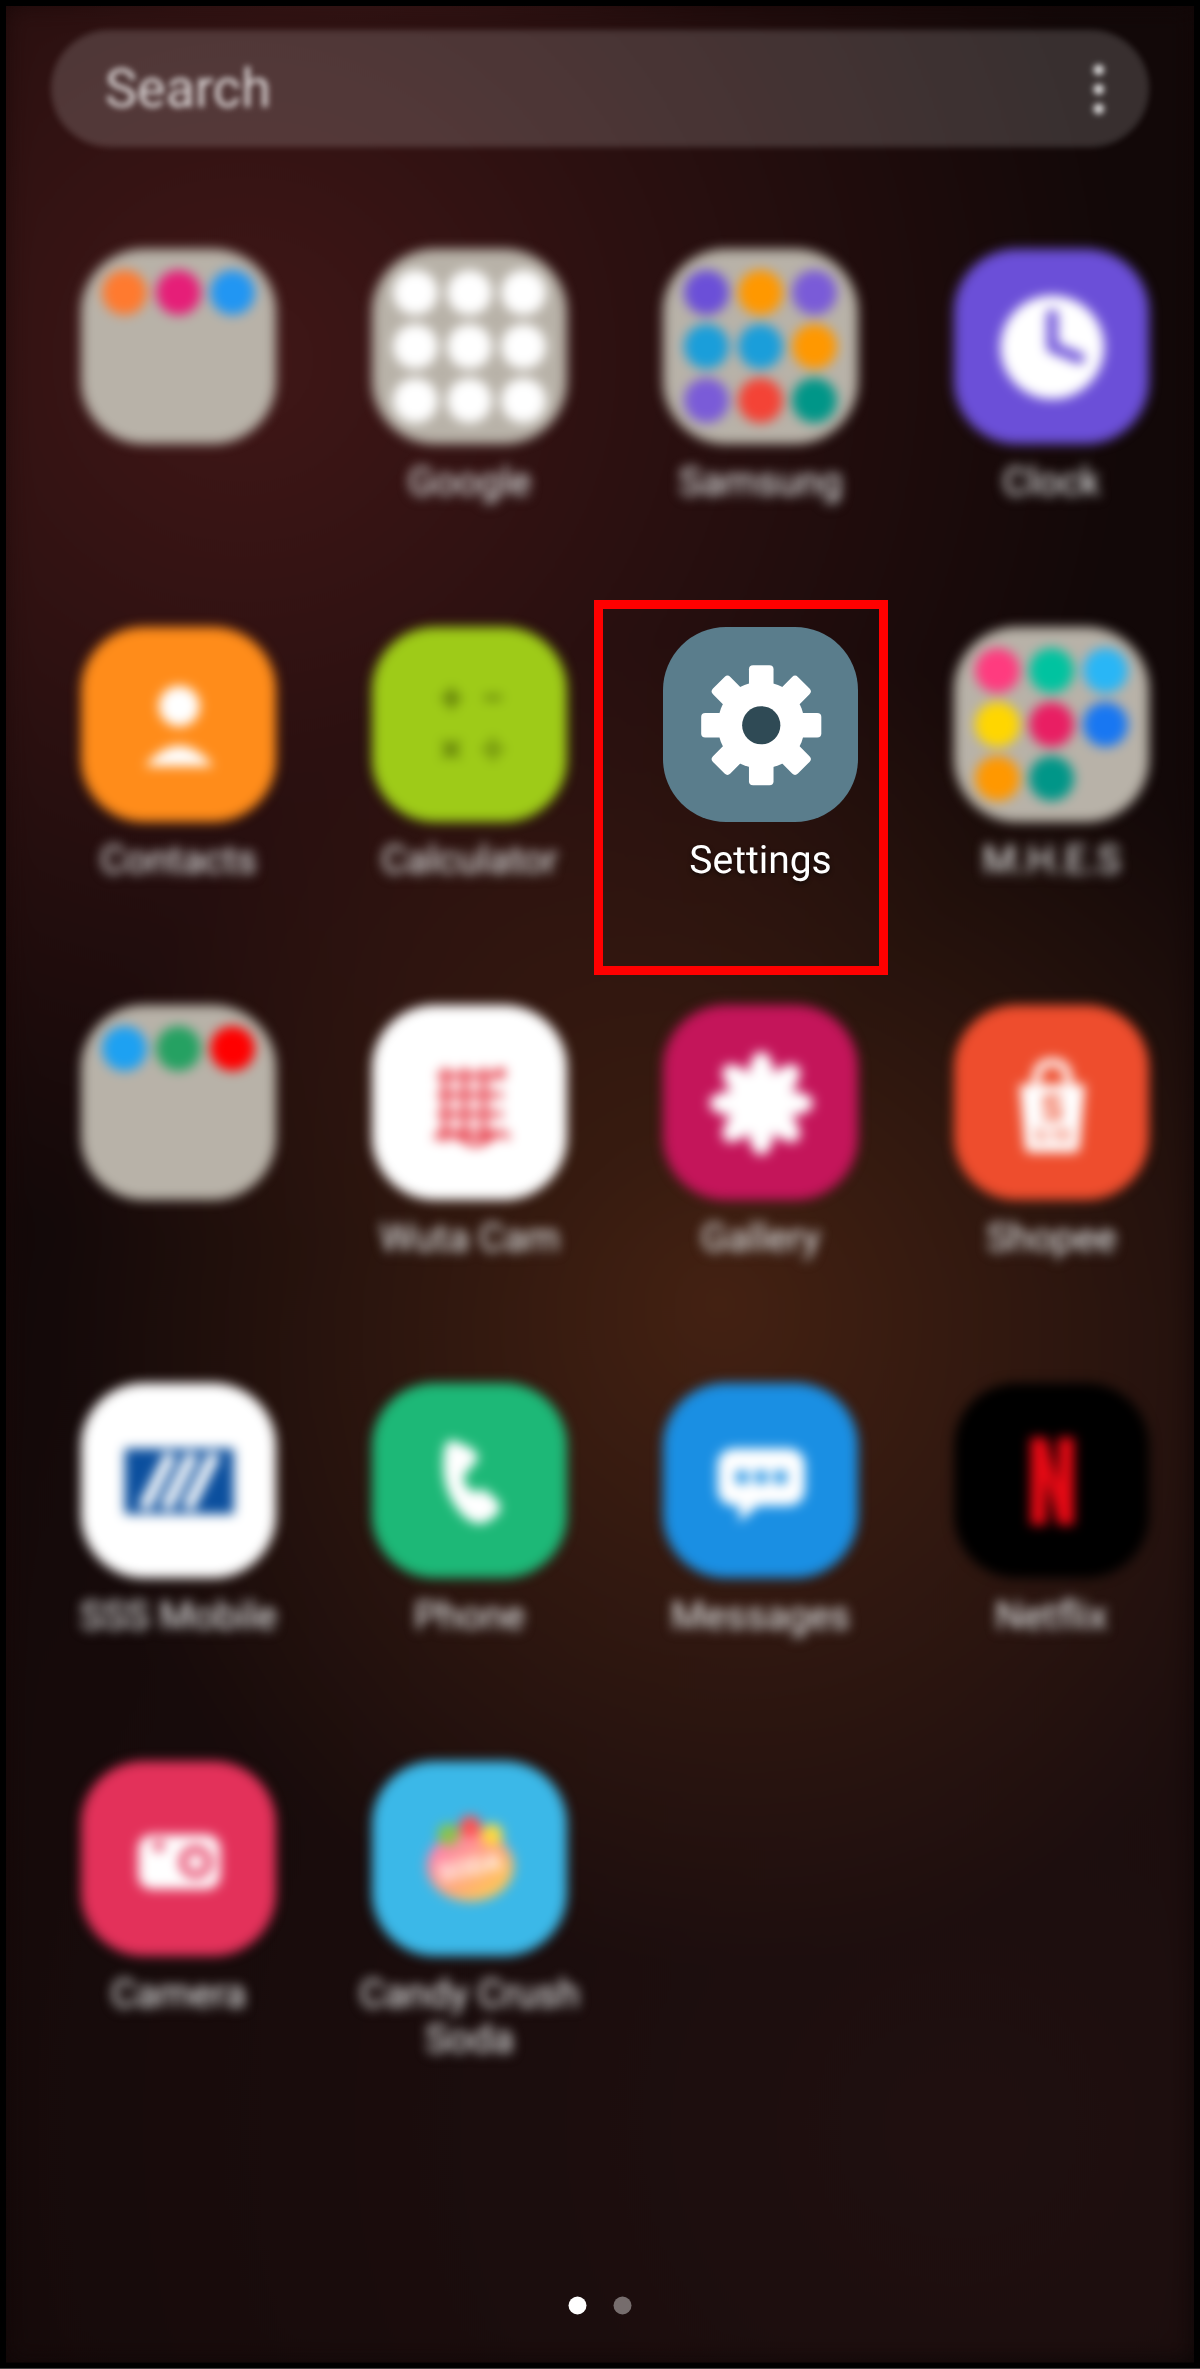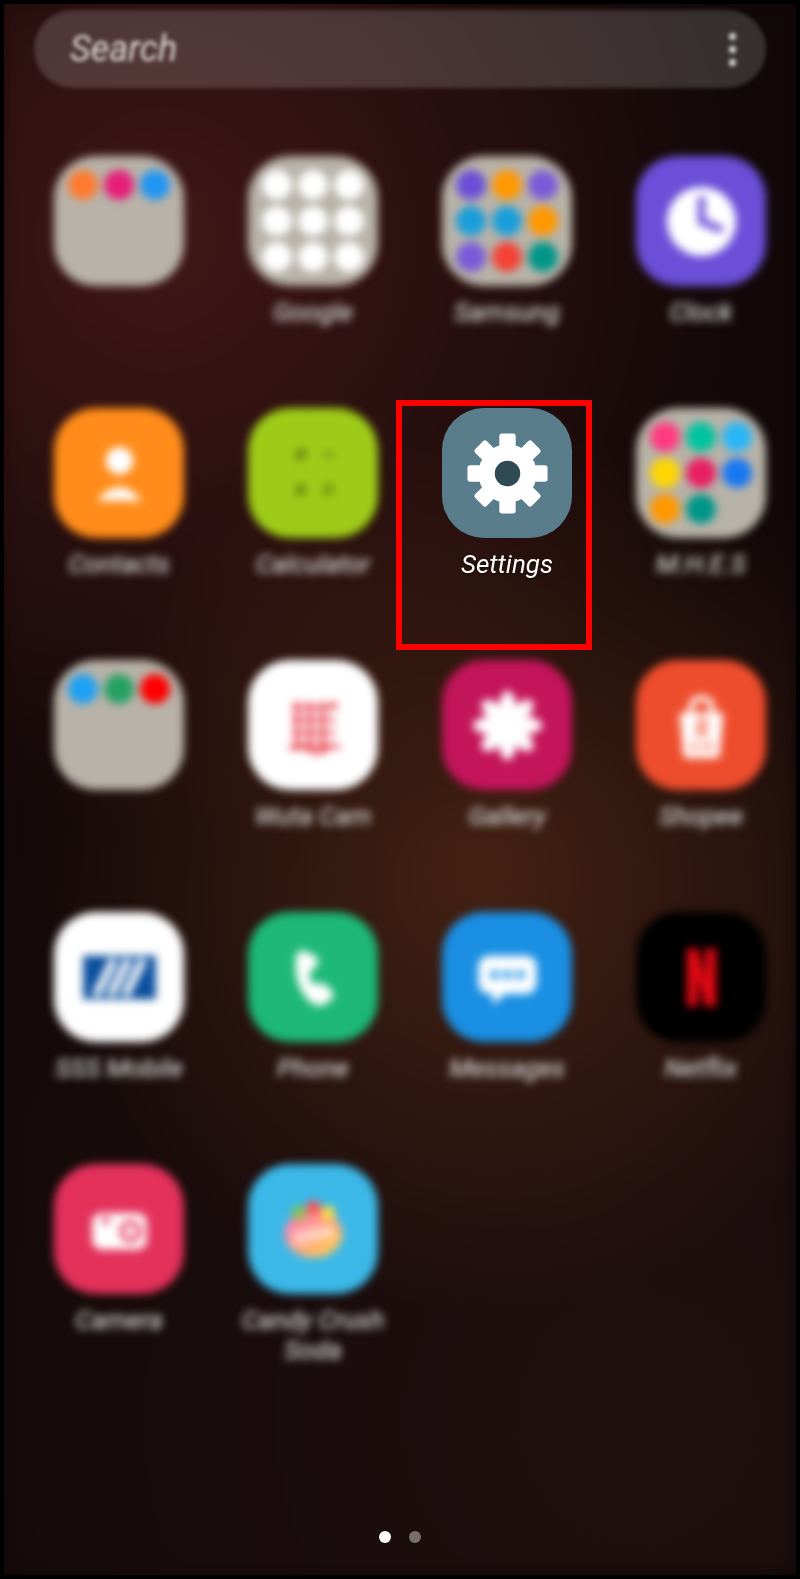--- a/index.html
+++ b/index.html
@@ -14,21 +14,21 @@
   }
   .bg-blur {
     position: absolute; inset: 0;
     background:
       radial-gradient(circle at 60% 55%, rgba(200,100,40,0.25) 0%, transparent 45%),
       radial-gradient(circle at 20% 15%, rgba(150,50,50,0.35) 0%, transparent 40%),
       radial-gradient(circle at 80% 90%, rgba(40,20,20,0.6) 0%, transparent 60%),
       #120808;
     filter: blur(8px);
   }
-  .screen { position: relative; width: 100%; height: 100%; padding: 6px 30px 0; font-style: italic; }
+  .screen { position: relative; width: 100%; height: 100%; padding: 16px 30px 0; }
   .search-bar {
     display: flex; align-items: center; justify-content: space-between;
     height: 78px; border-radius: 40px;
     background: rgba(255,255,255,0.16);
     padding: 0 30px 0 36px;
     filter: blur(2px);
   }
   .search-bar .placeholder { color: rgba(255,255,255,0.8); font-size: 36px; }
   .kebab { display: flex; flex-direction: column; gap: 6px; }
   .kebab span { width: 7px; height: 7px; border-radius: 50%; background: rgba(255,255,255,0.85); }

